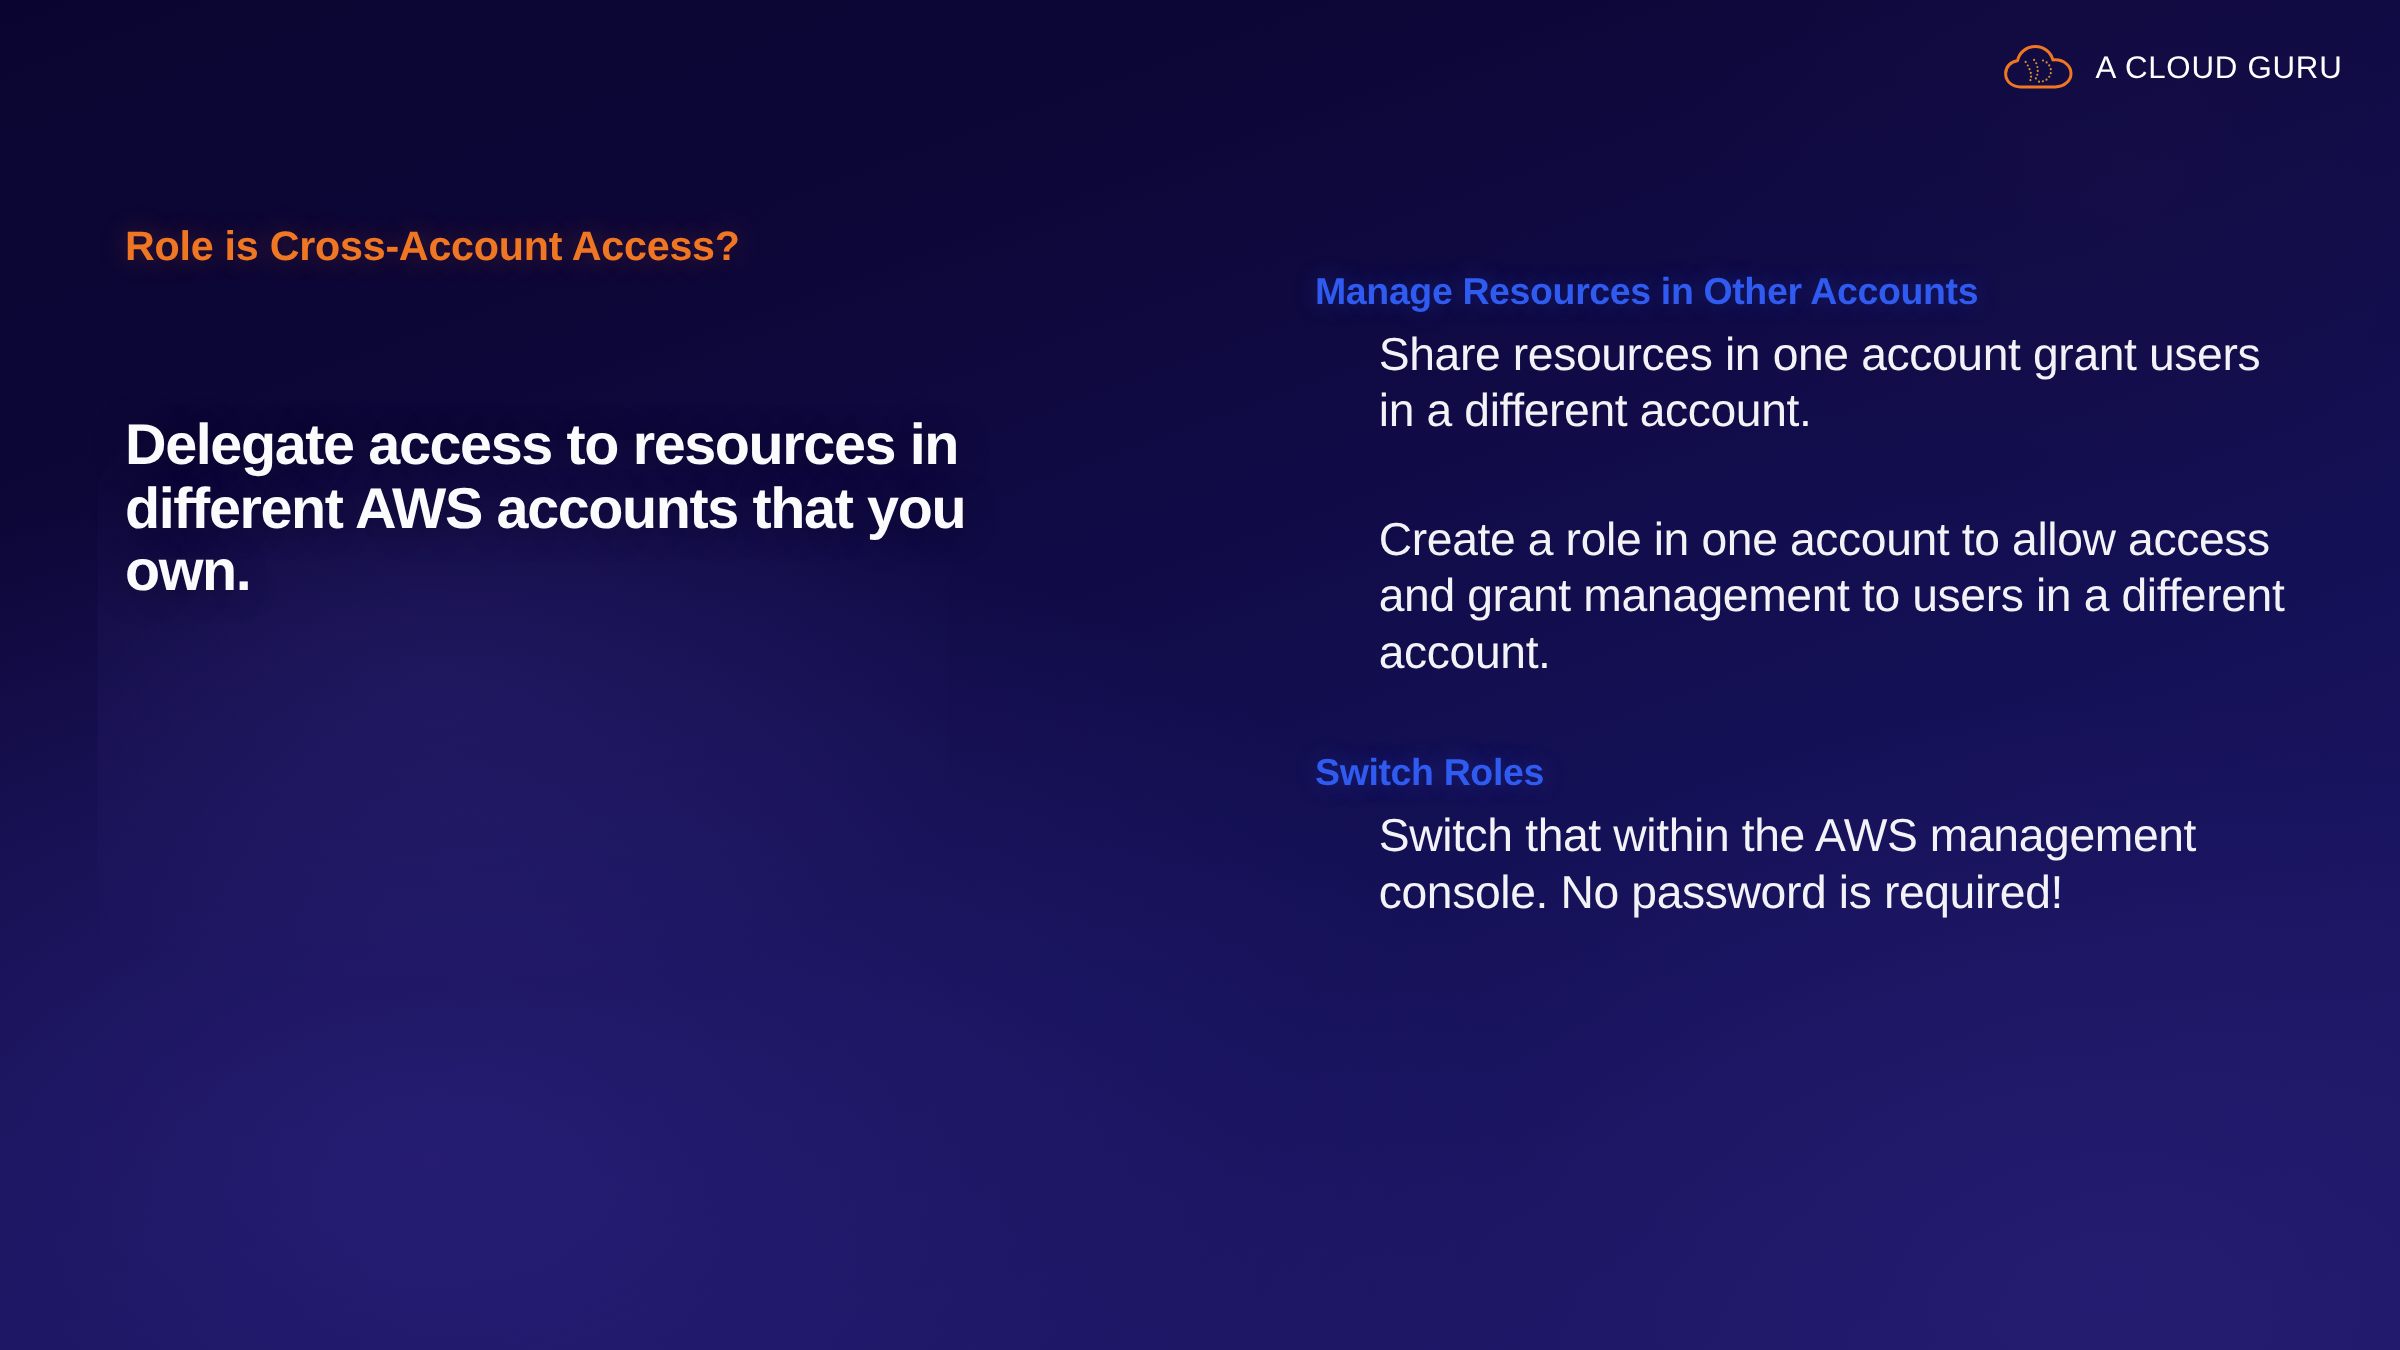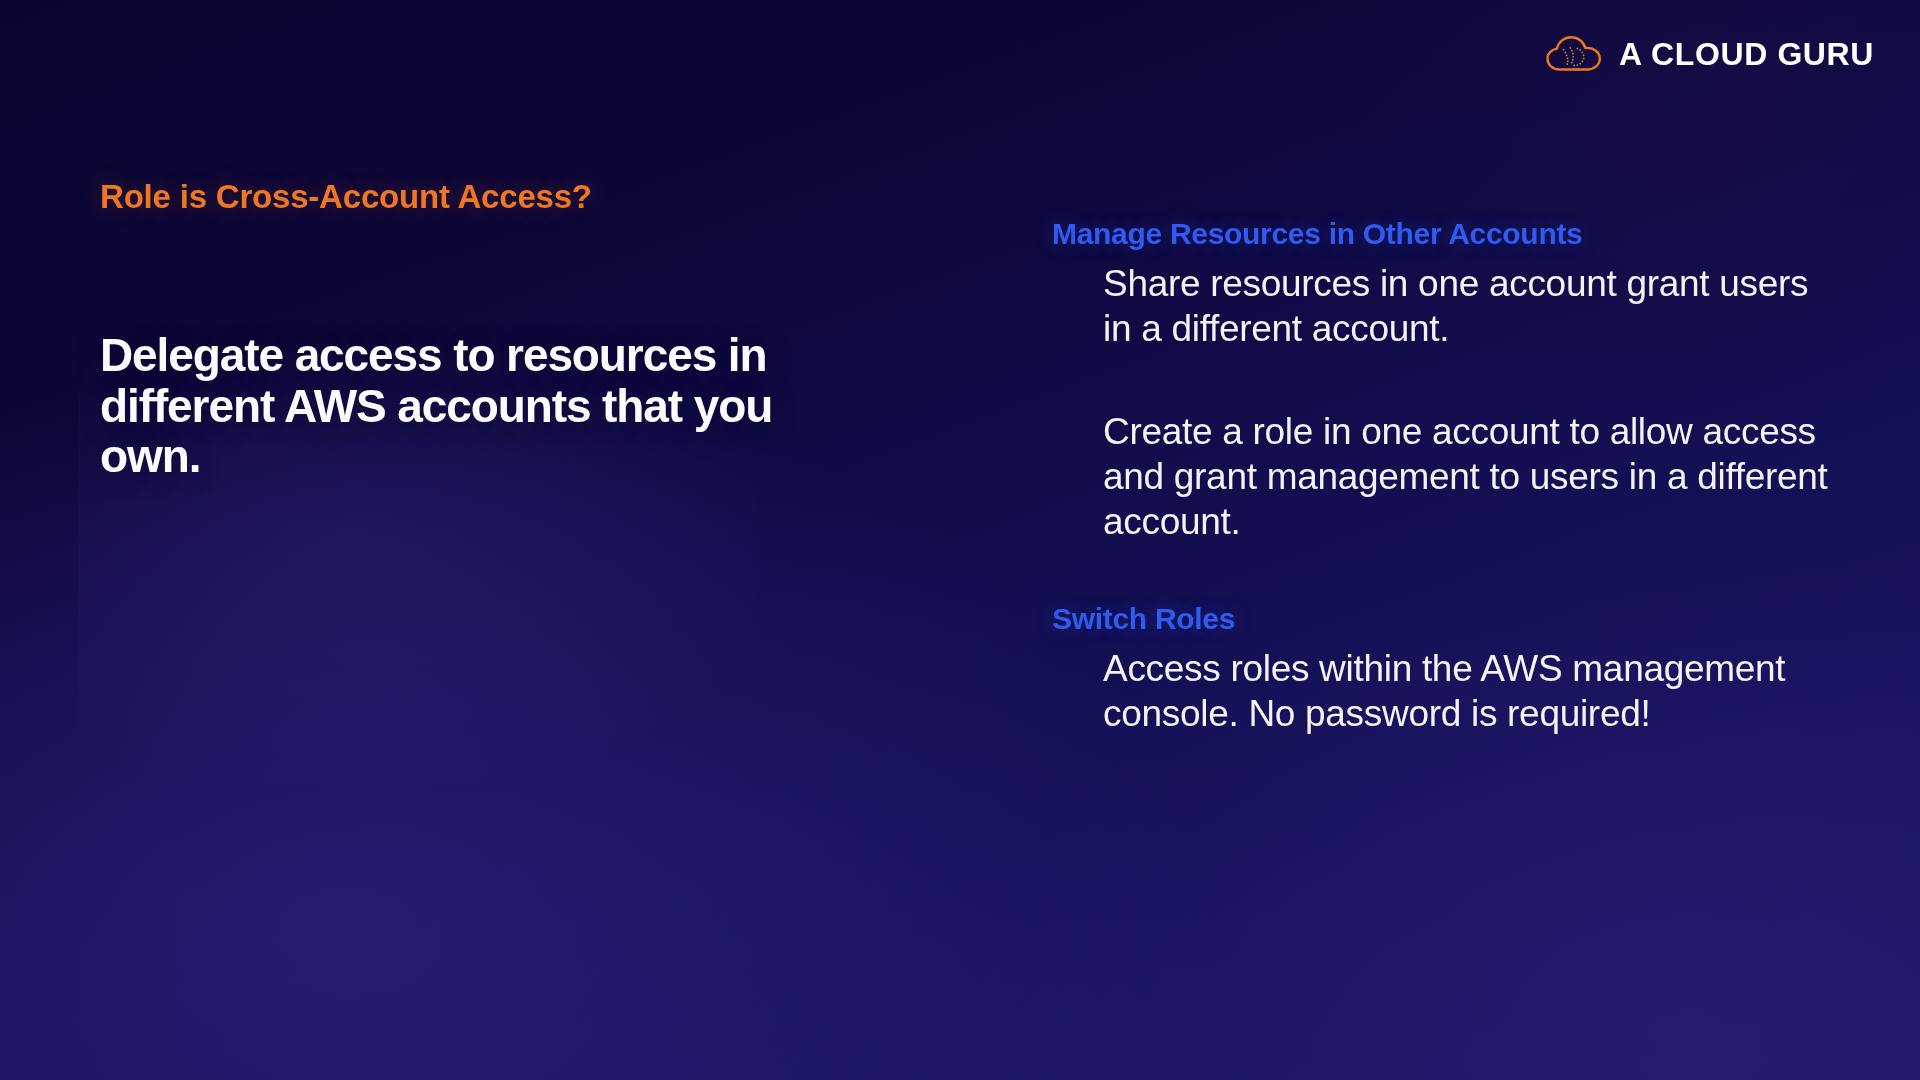--- a/index.html
+++ b/index.html
@@ -40,22 +40,22 @@
 
   
   .logo {
     position:absolute;
     right:46px; top:34px;
     display:flex; align-items:center; gap:14px;
   }
   .logo-cloud { width:60px; height:40px; display:block; }
   .logo-text {
     color:#ffffff;
-    font-size:32px;
-    font-weight:bold;
+    font-size:25px;
+    font-weight:normal;
     letter-spacing:0.6px;
     white-space:nowrap;
   }
 
   
   .left-col {
     position:absolute;
     left:100px; top:178px;
     width:800px;
   }
@@ -161,18 +161,18 @@
       <div class="point-title">Manage Resources in Other Accounts</div>
       <div class="point-body">Share resources in one account grant users in a different account.</div>
     </div>
 
     <div class="point">
       <div class="point-body">Create a role in one account to allow access and grant management to users in a different account.</div>
     </div>
 
     <div class="point">
       <div class="point-title">Switch Roles</div>
-      <div class="point-body">Access roles within the AWS management console. No password is required!</div>
+      <div class="point-body">Switch that within the AWS management console. No password is required!</div>
     </div>
 
   </div>
 
 </div>
 
 </body></html>

